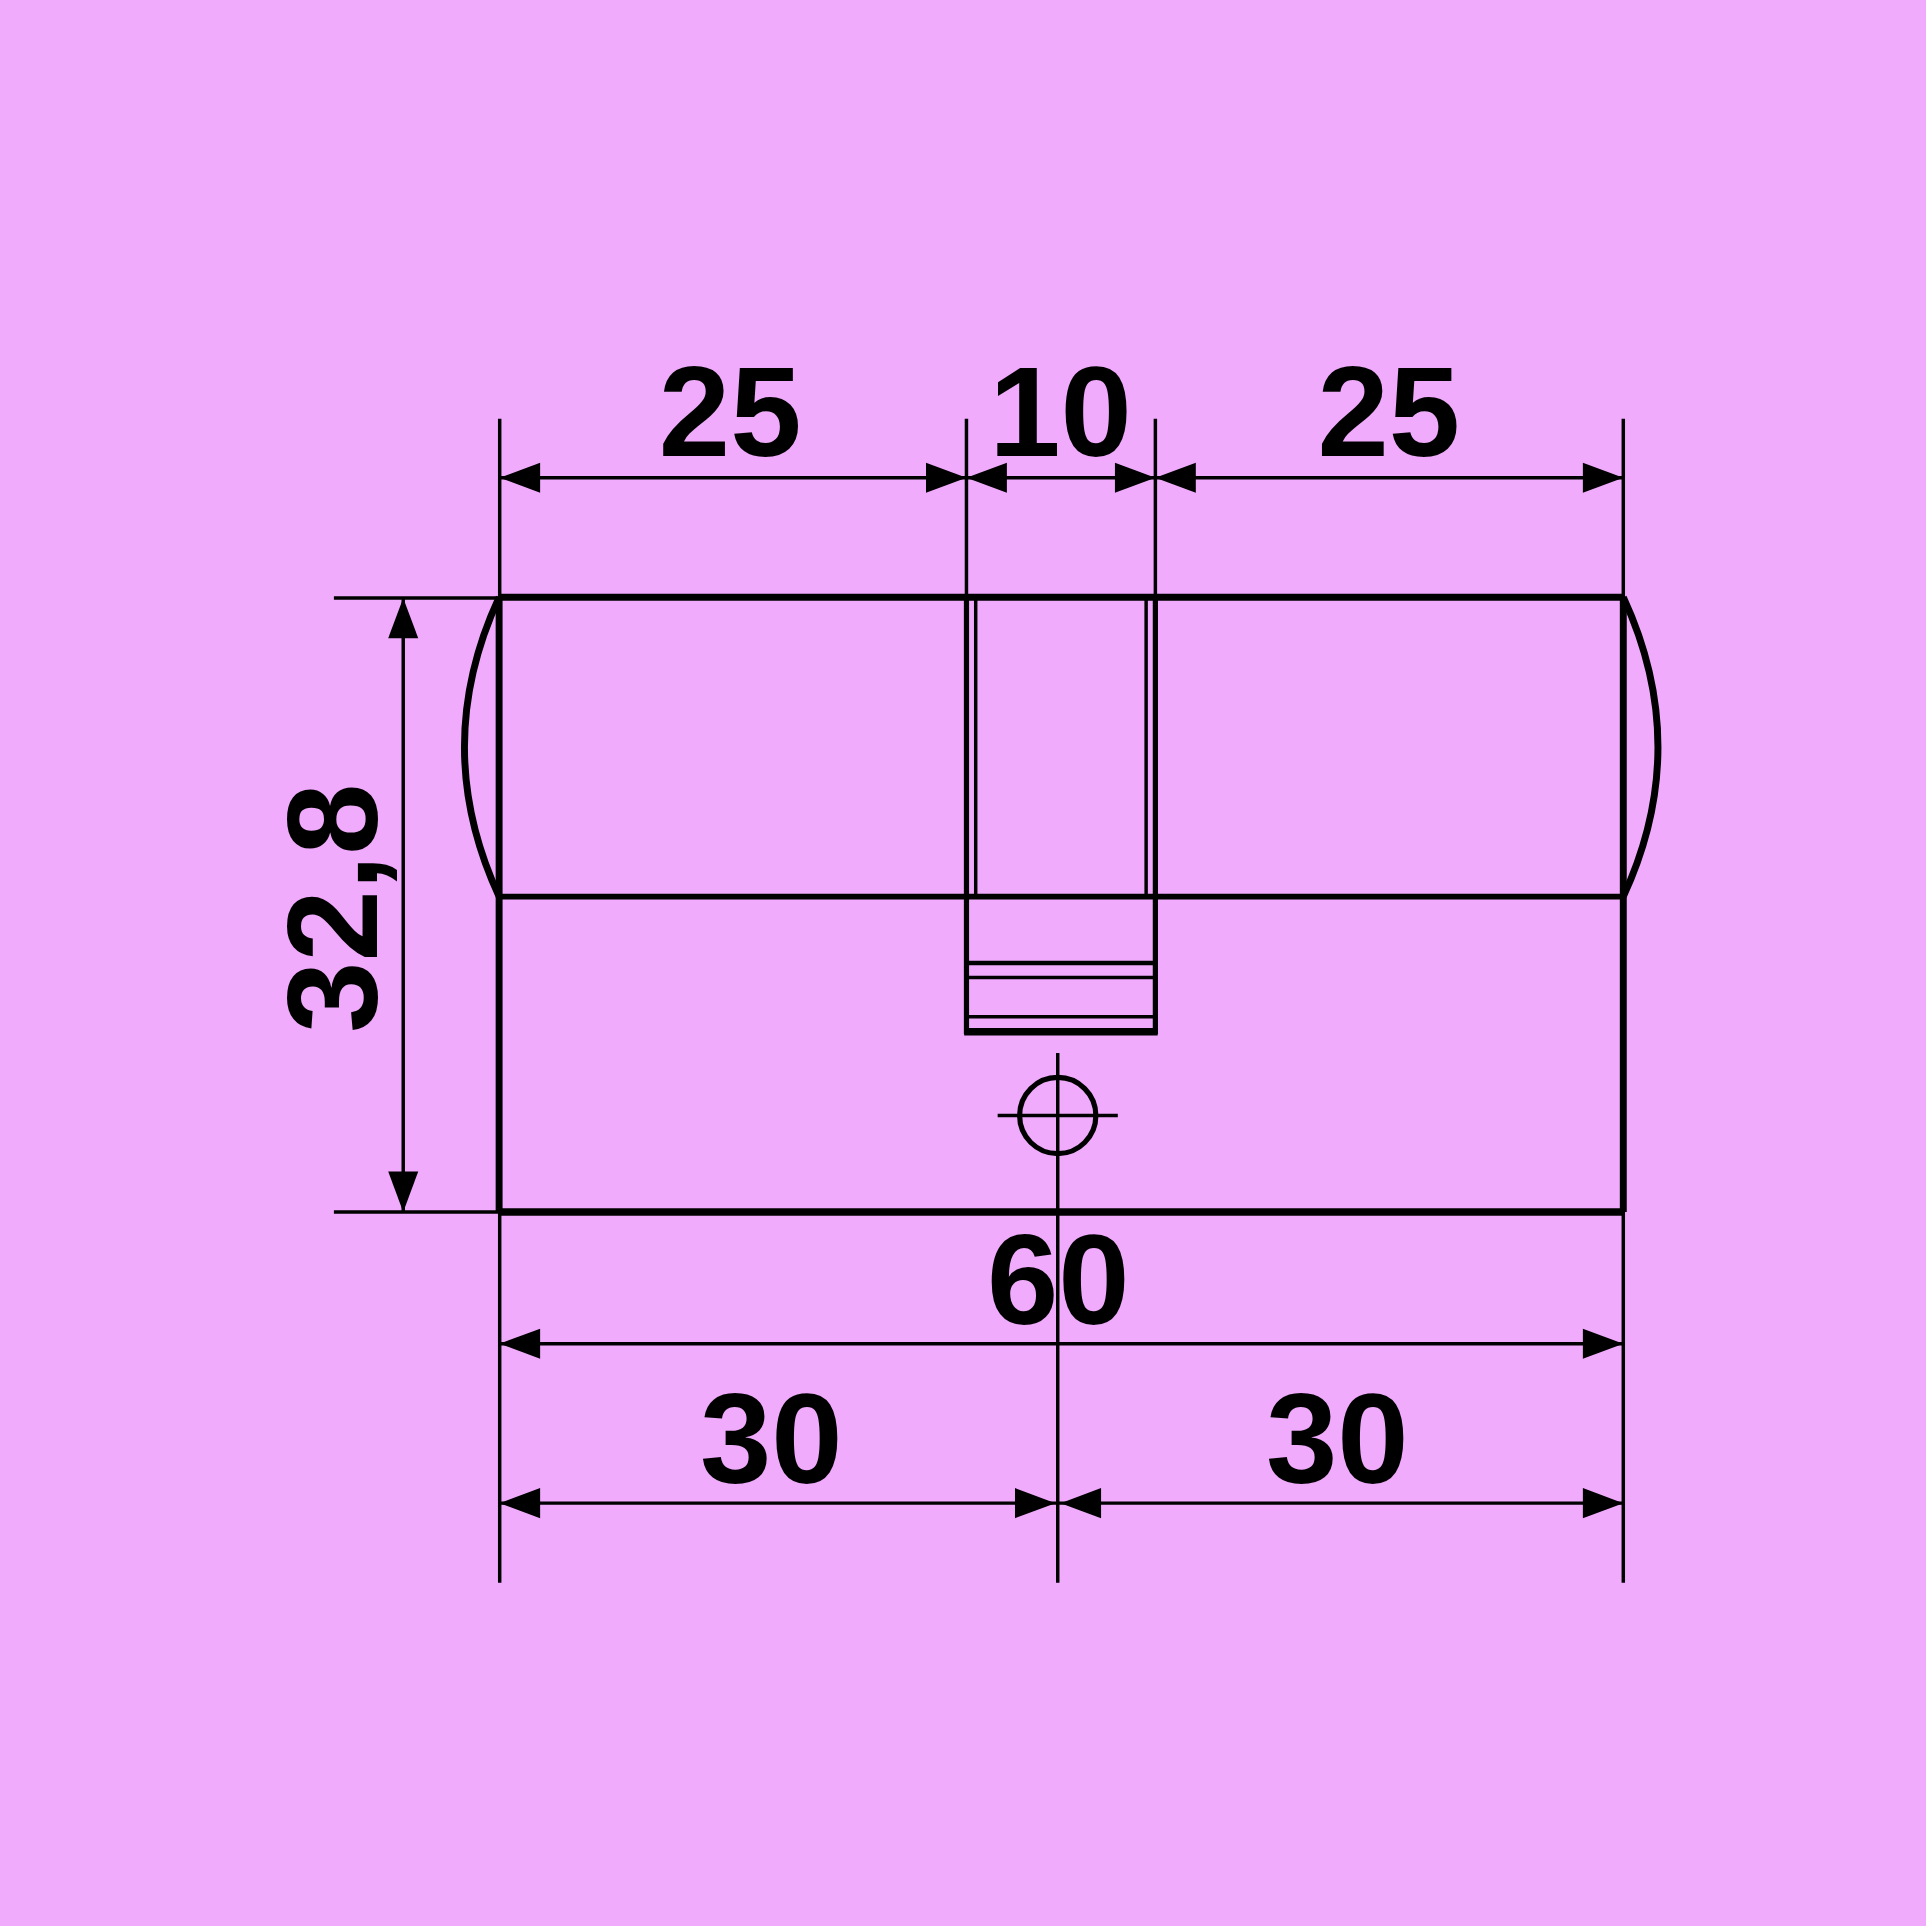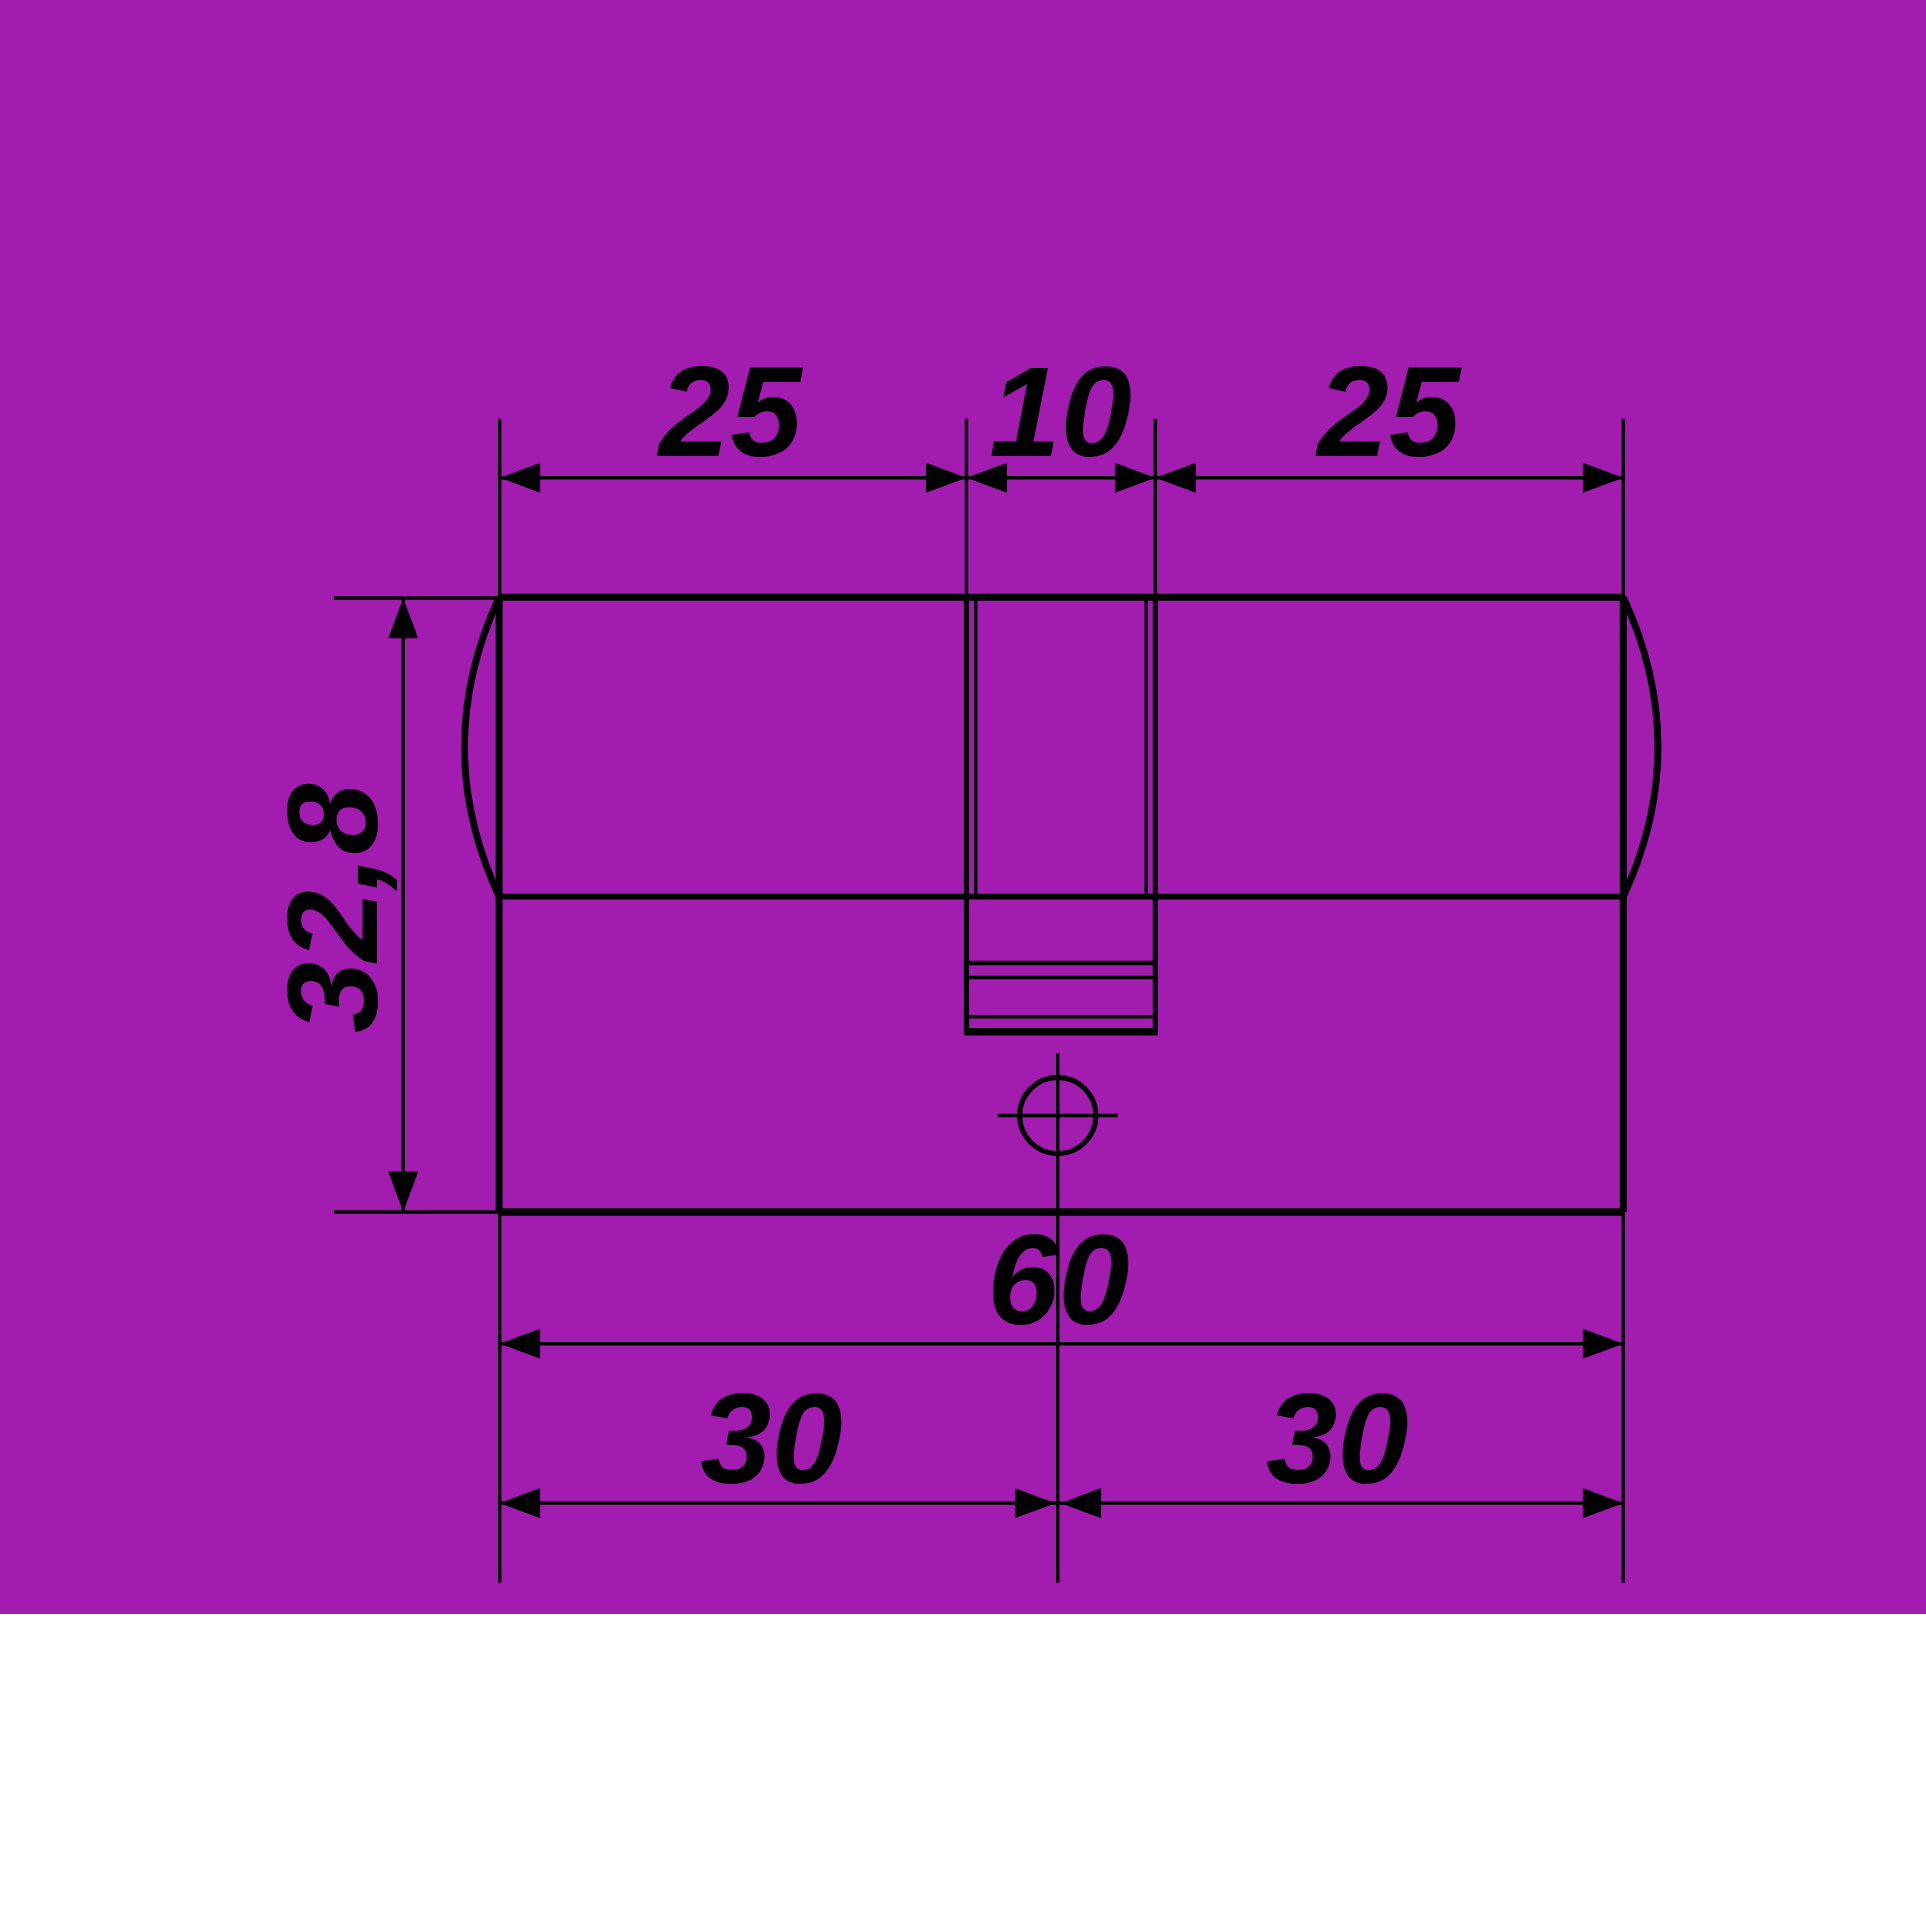--- a/index.html
+++ b/index.html
@@ -3,24 +3,23 @@
 <meta charset="utf-8">
 <style>
   html, body {
     margin: 0;
     padding: 0;
     background: #ffffff;
   }
   .canvas {
     position: relative;
     width: 1926px;
-    height: 1614px;
-    background: #a21caf;
+    height: 1926px;
+    background: #f0abfc;
     overflow: hidden;
-    font-style: italic;
   }
   svg { display: block; }
   .dim-text {
     font-family: "Liberation Sans", "DejaVu Sans", sans-serif;
     font-weight: bold;
     font-size: 222px;
     fill: #000000;
   }
 </style>
 </head>

